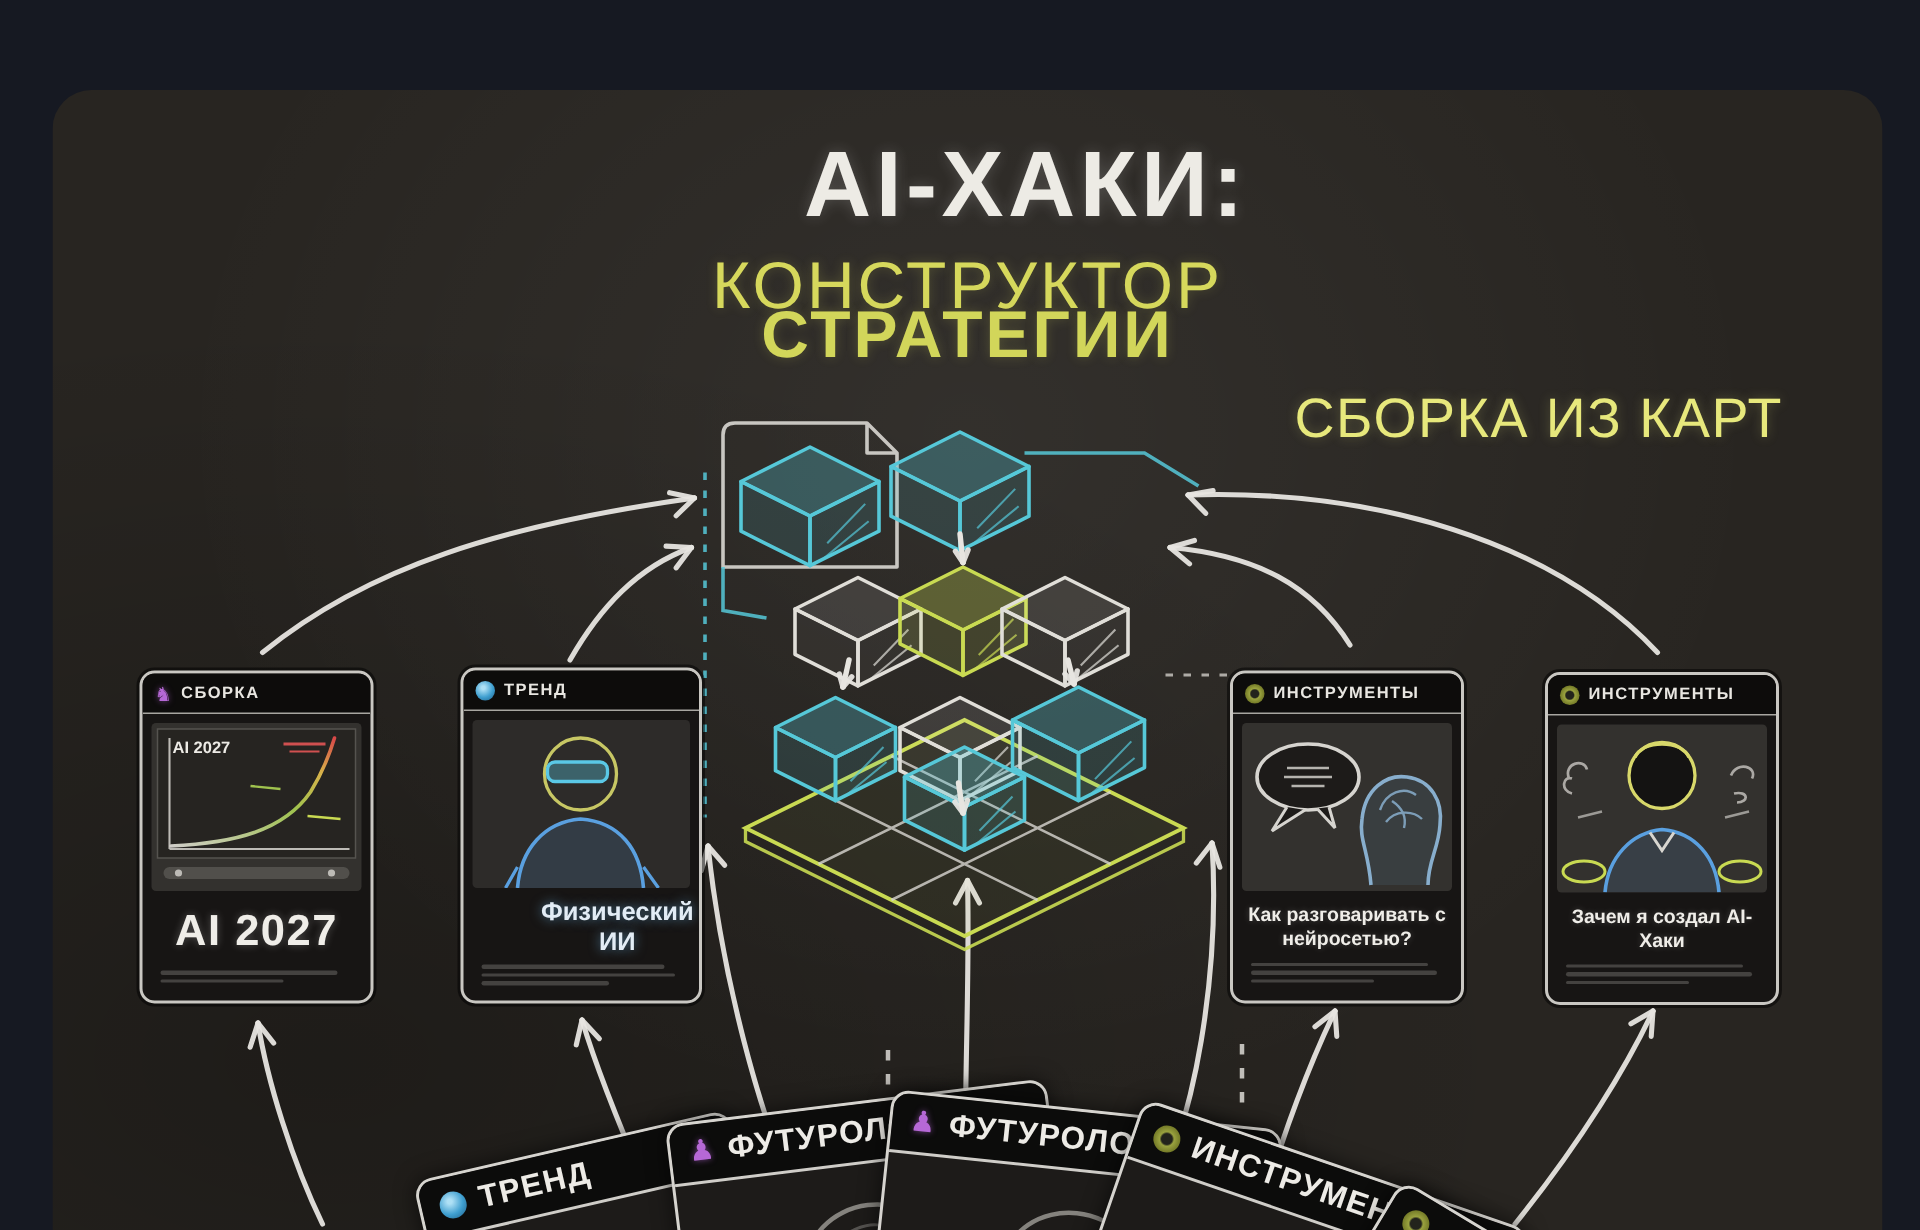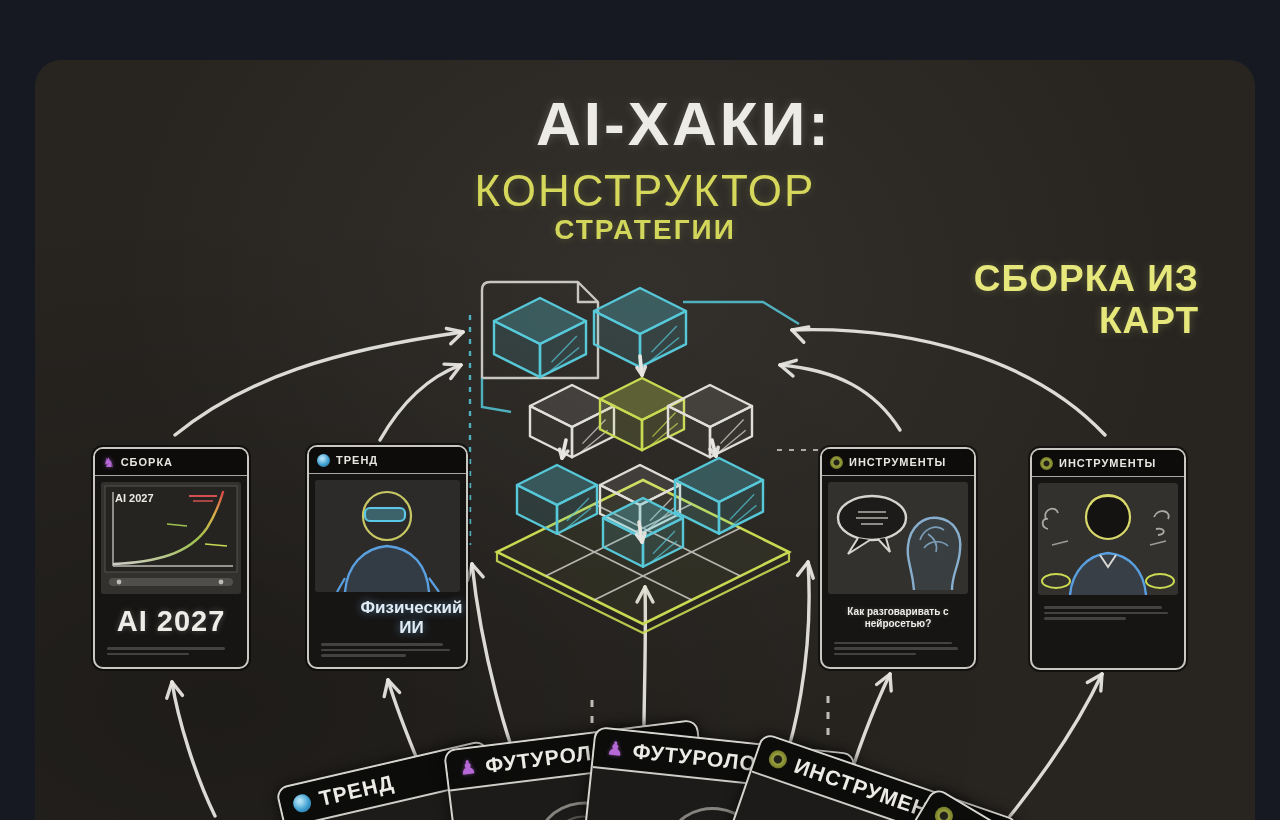--- a/index.html
+++ b/index.html
@@ -9,45 +9,45 @@
     background:#282521;
     background-image:radial-gradient(ellipse at 50% 30%, rgba(255,255,255,0.05), rgba(0,0,0,0) 62%),
       radial-gradient(ellipse at 15% 85%, rgba(0,0,0,0.25), rgba(0,0,0,0) 55%);
     border-radius:26px 26px 0 0;overflow:hidden;}
   
   .main-title{position:absolute;left:0;width:1220px;text-align:center;z-index:2;}
   .t1{top:28px;font-size:62px;font-weight:800;letter-spacing:3px;color:#edebe5;
       text-shadow:0 0 10px rgba(255,255,255,.18);margin-left:39px;}
   .t2{top:106px;font-size:44px;font-weight:400;letter-spacing:2px;color:#d6d85c;
       text-shadow:0 0 8px rgba(214,216,92,.22);}
-  .t3{top:154px;font-size:28px;font-weight:800;letter-spacing:2px;color:#d2d65a;
+  .t3{top:139px;font-size:44px;font-weight:800;letter-spacing:2px;color:#d2d65a;
       text-shadow:0 0 8px rgba(214,216,92,.22);}
-  .subtitle{position:absolute;left:828px;top:198px;width:336px;text-align:right;
-      font-size:37px;font-weight:700;letter-spacing:1px;color:#e7e87c;z-index:2;
+  .subtitle{position:absolute;left:828px;top:198px;width:336px;text-align:left;
+      font-size:37px;font-weight:400;letter-spacing:1px;color:#e7e87c;z-index:2;
       text-shadow:0 0 8px rgba(231,232,124,.25);}
   
   svg.sketch{position:absolute;left:0;top:0;z-index:1;}
   
   .card{position:absolute;width:152px;height:218px;background:#171514;
     border:2px solid #c9c7c2;border-radius:10px;box-shadow:0 0 0 2px rgba(0,0,0,.5);
     z-index:2;display:flex;flex-direction:column;overflow:hidden;}
   .card-head{height:26px;background:#0d0c0b;border-bottom:1.5px solid #a8a6a1;
     display:flex;align-items:center;gap:6px;padding:0 8px;flex:0 0 auto;}
   .card-head .cat{color:#e8e6e1;font-size:11px;font-weight:800;letter-spacing:1px;
     white-space:nowrap;overflow:hidden;}
   .icon-dot{width:13px;height:13px;border-radius:50%;flex:0 0 auto;}
   .ic-blue{background:radial-gradient(circle at 40% 35%, #aee0f5 10%, #3f9fd0 55%, #1f5d85);}
   .ic-olive{background:radial-gradient(circle at 50% 50%, #23231c 28%, #9aa23f 38%, #6f7524 75%);}
   .card-img{margin:6px;height:112px;border-radius:3px;position:relative;flex:0 0 auto;
     background:#33312e;overflow:hidden;}
   .card-title{flex:1 1 auto;display:flex;align-items:center;justify-content:center;
     text-align:center;color:#efede8;font-weight:800;padding:0 8px;}
   .title-big{font-size:29px;letter-spacing:1px;text-shadow:0 0 6px rgba(255,255,255,.25);}
   .title-mid{font-size:17px;color:#e2ecf5;text-shadow:0 0 8px rgba(109,181,232,.6);margin-left:48px;}
-  .title-sm{font-size:10px;line-height:1.25;text-shadow:0 0 5px rgba(255,255,255,.2);}
+  .title-sm{font-size:13px;line-height:1.25;text-shadow:0 0 5px rgba(255,255,255,.2);}
   .fineprint{flex:0 0 auto;padding:2px 12px 9px;}
   .fineprint i{display:block;height:2.5px;background:#8a8883;opacity:.4;border-radius:2px;margin:3px 0;}
   .fp1{width:92%;} .fp2{width:97%;} .fp3{width:64%;}
   
   .fan{position:absolute;background:#1d1b19;border:2.5px solid #d6d4cf;border-radius:12px;
     transform-origin:top left;overflow:hidden;box-shadow:0 0 14px rgba(0,0,0,.6);}
   .fan-head{height:38px;background:rgba(8,8,8,.78);border-bottom:2px solid #cfcdc8;
     display:flex;align-items:center;gap:9px;padding:0 12px;}
   .fan-head .cat{color:#edebe6;font-size:21px;font-weight:800;letter-spacing:1px;white-space:nowrap;}
   .fan .icon-dot{width:18px;height:18px;}
@@ -259,20 +259,21 @@
           <circle cx="70" cy="34" r="22" fill="#141312" stroke="#d8d86a" stroke-width="2.2"></circle>
           <path d="M52,22 C56,10 84,10 88,22" fill="none" stroke="#d8d86a" stroke-width="2.2"></path>
           <path d="M32,112 C34,88 50,72 70,70 C92,72 106,88 108,112" fill="rgba(90,150,220,.14)" stroke="#5aa0e0" stroke-width="2.4"></path>
           <path d="M62,72 L70,84 L78,72" fill="none" stroke="#d8d6d0" stroke-width="2"></path>
           <path d="M8,36 C4,26 18,22 20,30 M10,46 C2,44 4,34 10,36 M116,34 C120,24 134,28 130,36 M118,46 C128,44 128,52 120,52" fill="none" stroke="#c9c7c2" stroke-width="1.8" opacity=".8"></path>
           <ellipse cx="18" cy="98" rx="14" ry="7" fill="none" stroke="#c9da52" stroke-width="2"></ellipse>
           <ellipse cx="122" cy="98" rx="14" ry="7" fill="none" stroke="#c9da52" stroke-width="2"></ellipse>
           <path d="M14,62 L30,58 M112,62 L128,58" stroke="#c9c7c2" stroke-width="1.6" opacity=".7"></path>
         </svg>
       </div>
+      <div class="card-title title-sm">Зачем я создал AI-Хаки</div>
       <div class="fineprint">
           <i class="fp1"></i>
           <i class="fp2"></i>
           <i class="fp3"></i>
         </div>
     </div>
 
     <div class="fan" style="left:240px;top:728px;width:212px;height:110px;transform:rotate(-13deg);z-index:3;">
       <div class="fan-head">
         <span class="icon-dot ic-blue"></span>

